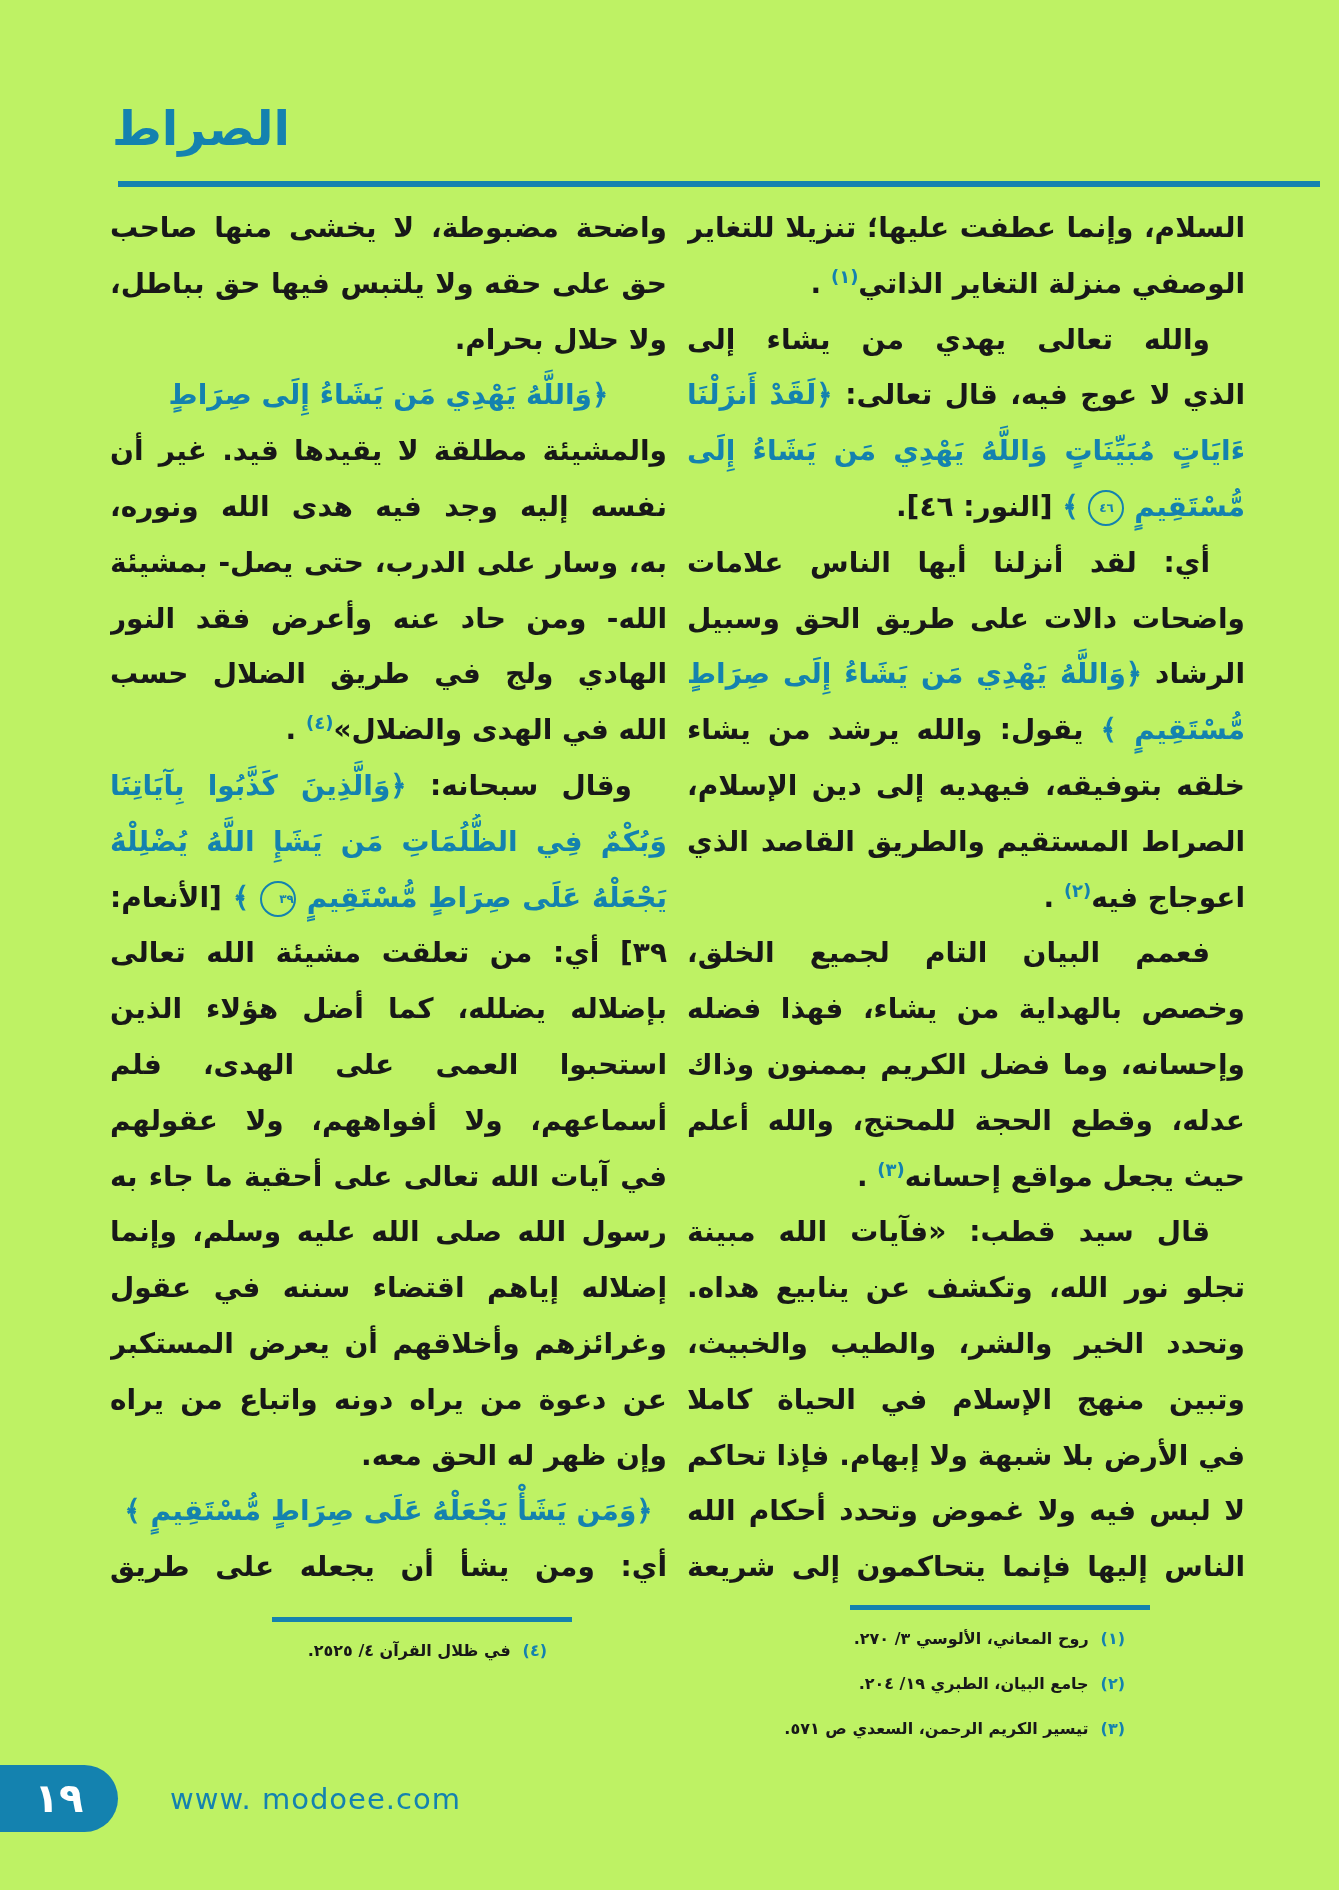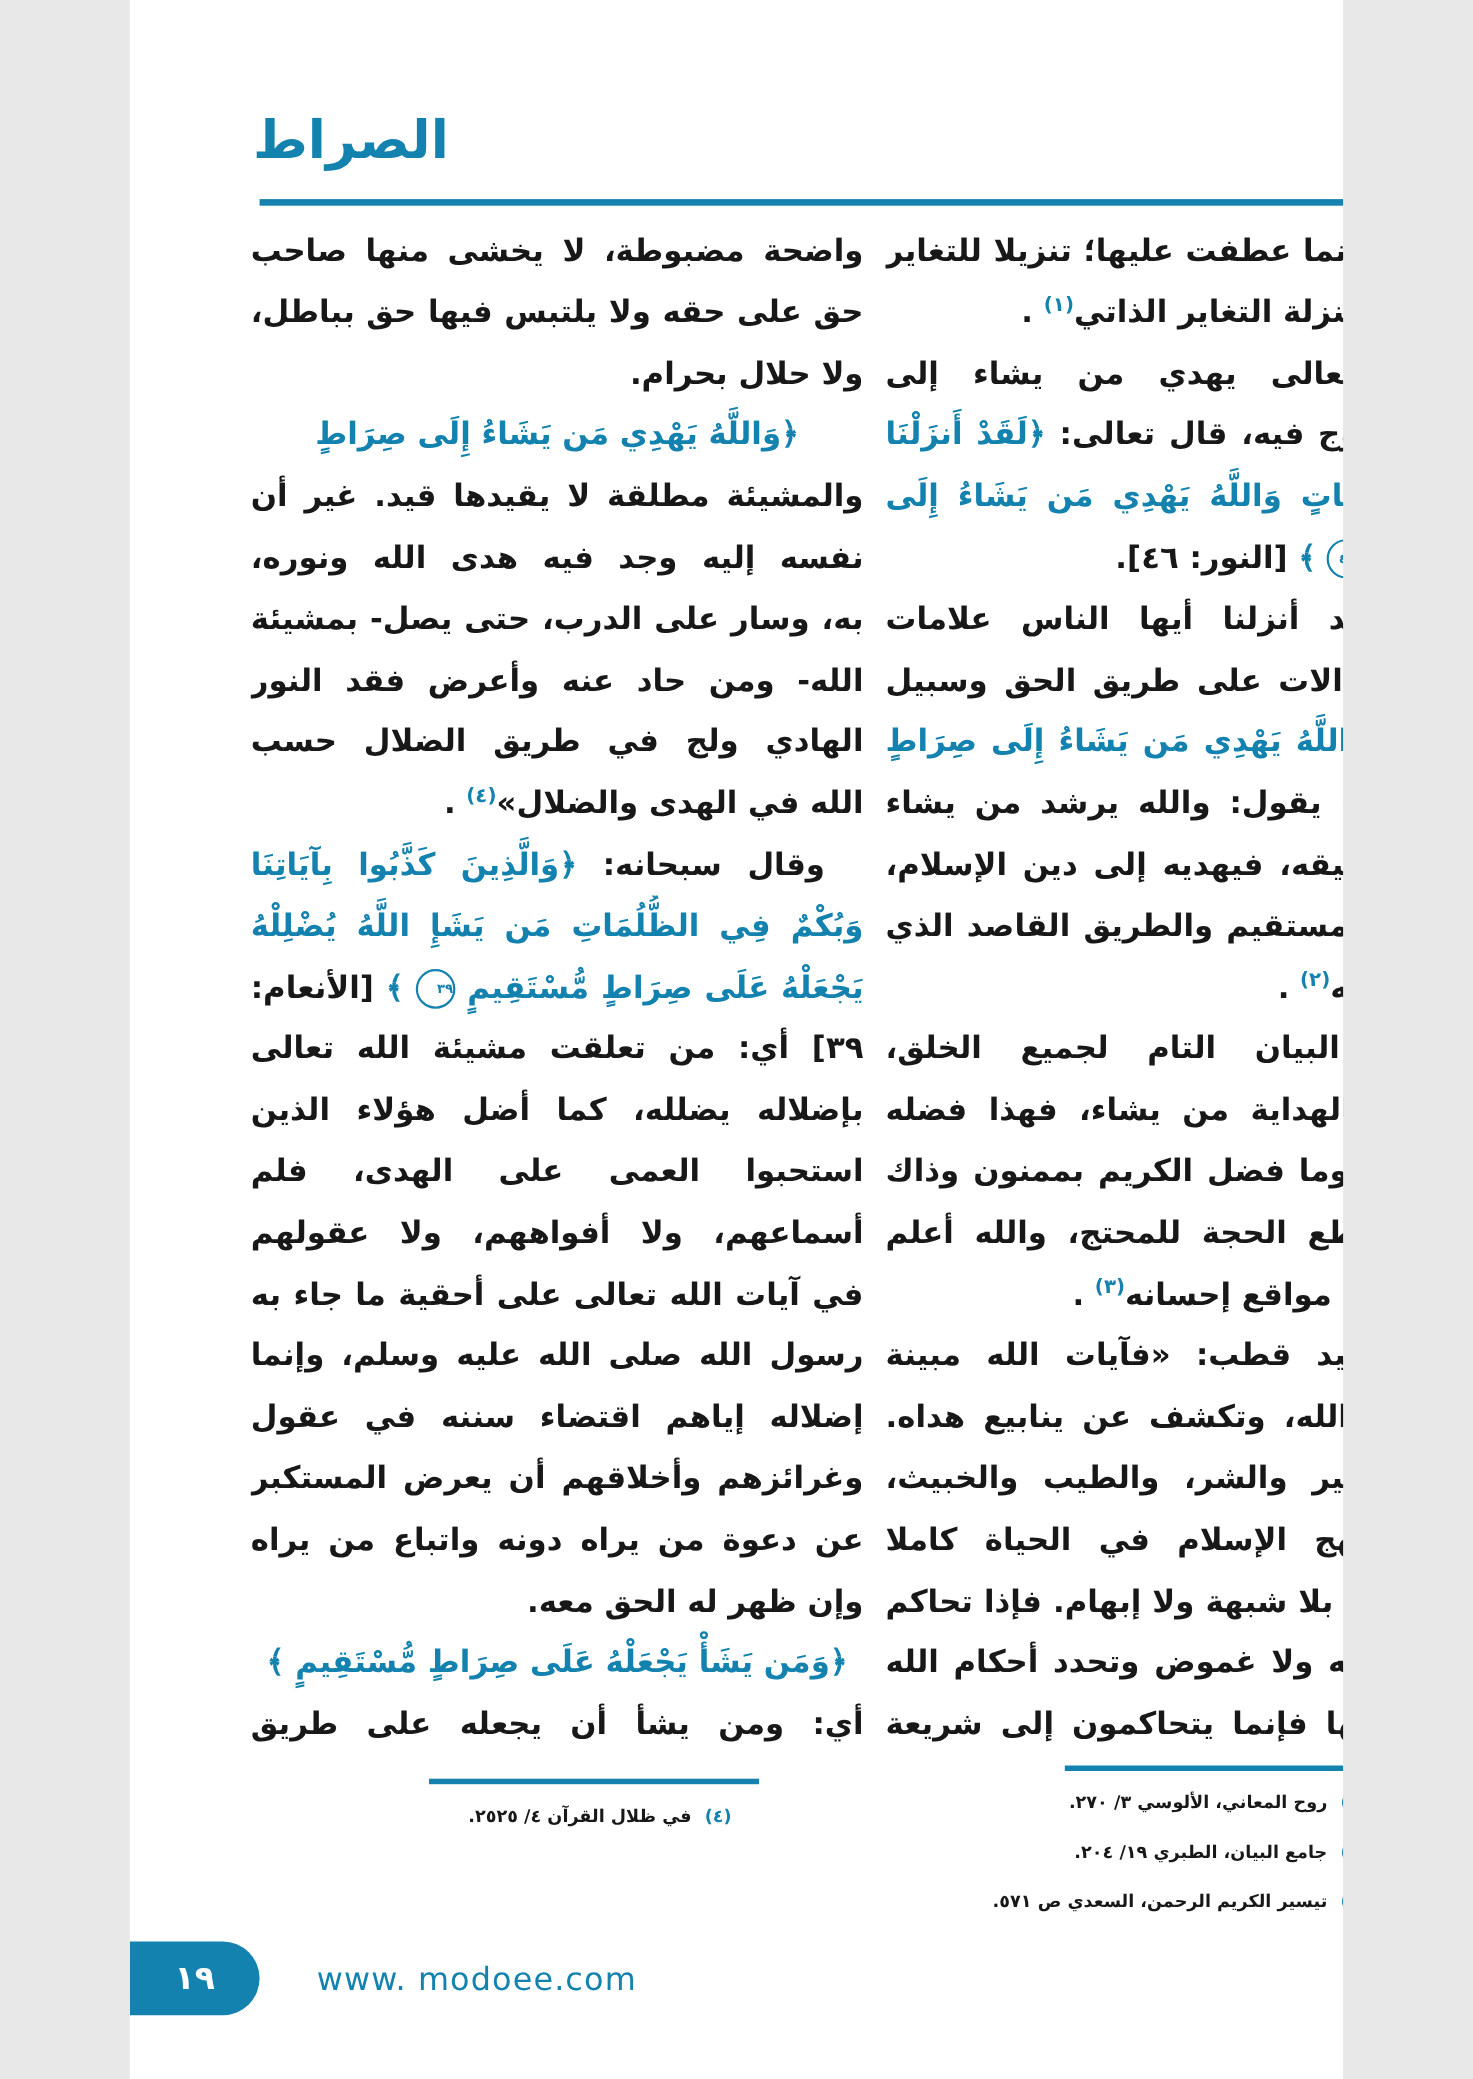--- a/index.html
+++ b/index.html
@@ -1,19 +1,19 @@
 <!DOCTYPE html>
 <html lang="ar" style="--accent: #1482af;"><head>
 <meta charset="utf-8">
 <style>
   :root { --accent:#1482af; }
   * { box-sizing:border-box; margin:0; padding:0; }
   html,body { background:#e8e8e8; }
   .page {
-    position:relative; width:1103px; height:1890px; background:#ffffff;
+    position:relative; width:1339px; height:1890px; background:#bef264;
     font-family:"DejaVu Sans", sans-serif; overflow:hidden; margin:0 auto;
   }
   .header-title {
     position:absolute; left:112px; top:100px;
     color:var(--accent); font-size:48px; font-weight:bold; direction:rtl;
   }
   .header-rule {
     position:absolute; left:118px; top:181px; width:1202px; height:6px;
     background:var(--accent);
   }
@@ -44,21 +44,21 @@
   .col-left .fn-sep { margin-top:22px; }
   .footnotes { padding-right:120px; }
   .footnote {
     direction:rtl; text-align:right; font-size:16px; font-weight:bold;
     line-height:45px; color:#181818; white-space:nowrap;
   }
   .fn-marker { color:var(--accent); margin-left:12px; }
   .page-pill {
     position:absolute; left:0; top:1765px; width:118px; height:67px;
     background:var(--accent); border-radius:0 34px 34px 0;
-    color:#ffffff; font-size:30px; font-weight:bold;
+    color:#ffffff; font-size:40px; font-weight:bold;
     text-align:center; line-height:67px; direction:rtl;
   }
   .website {
     position:absolute; left:170px; top:1782px;
     color:var(--accent); font-size:29px; letter-spacing:1px;
   }
 </style>
 </head>
 <body>
 

